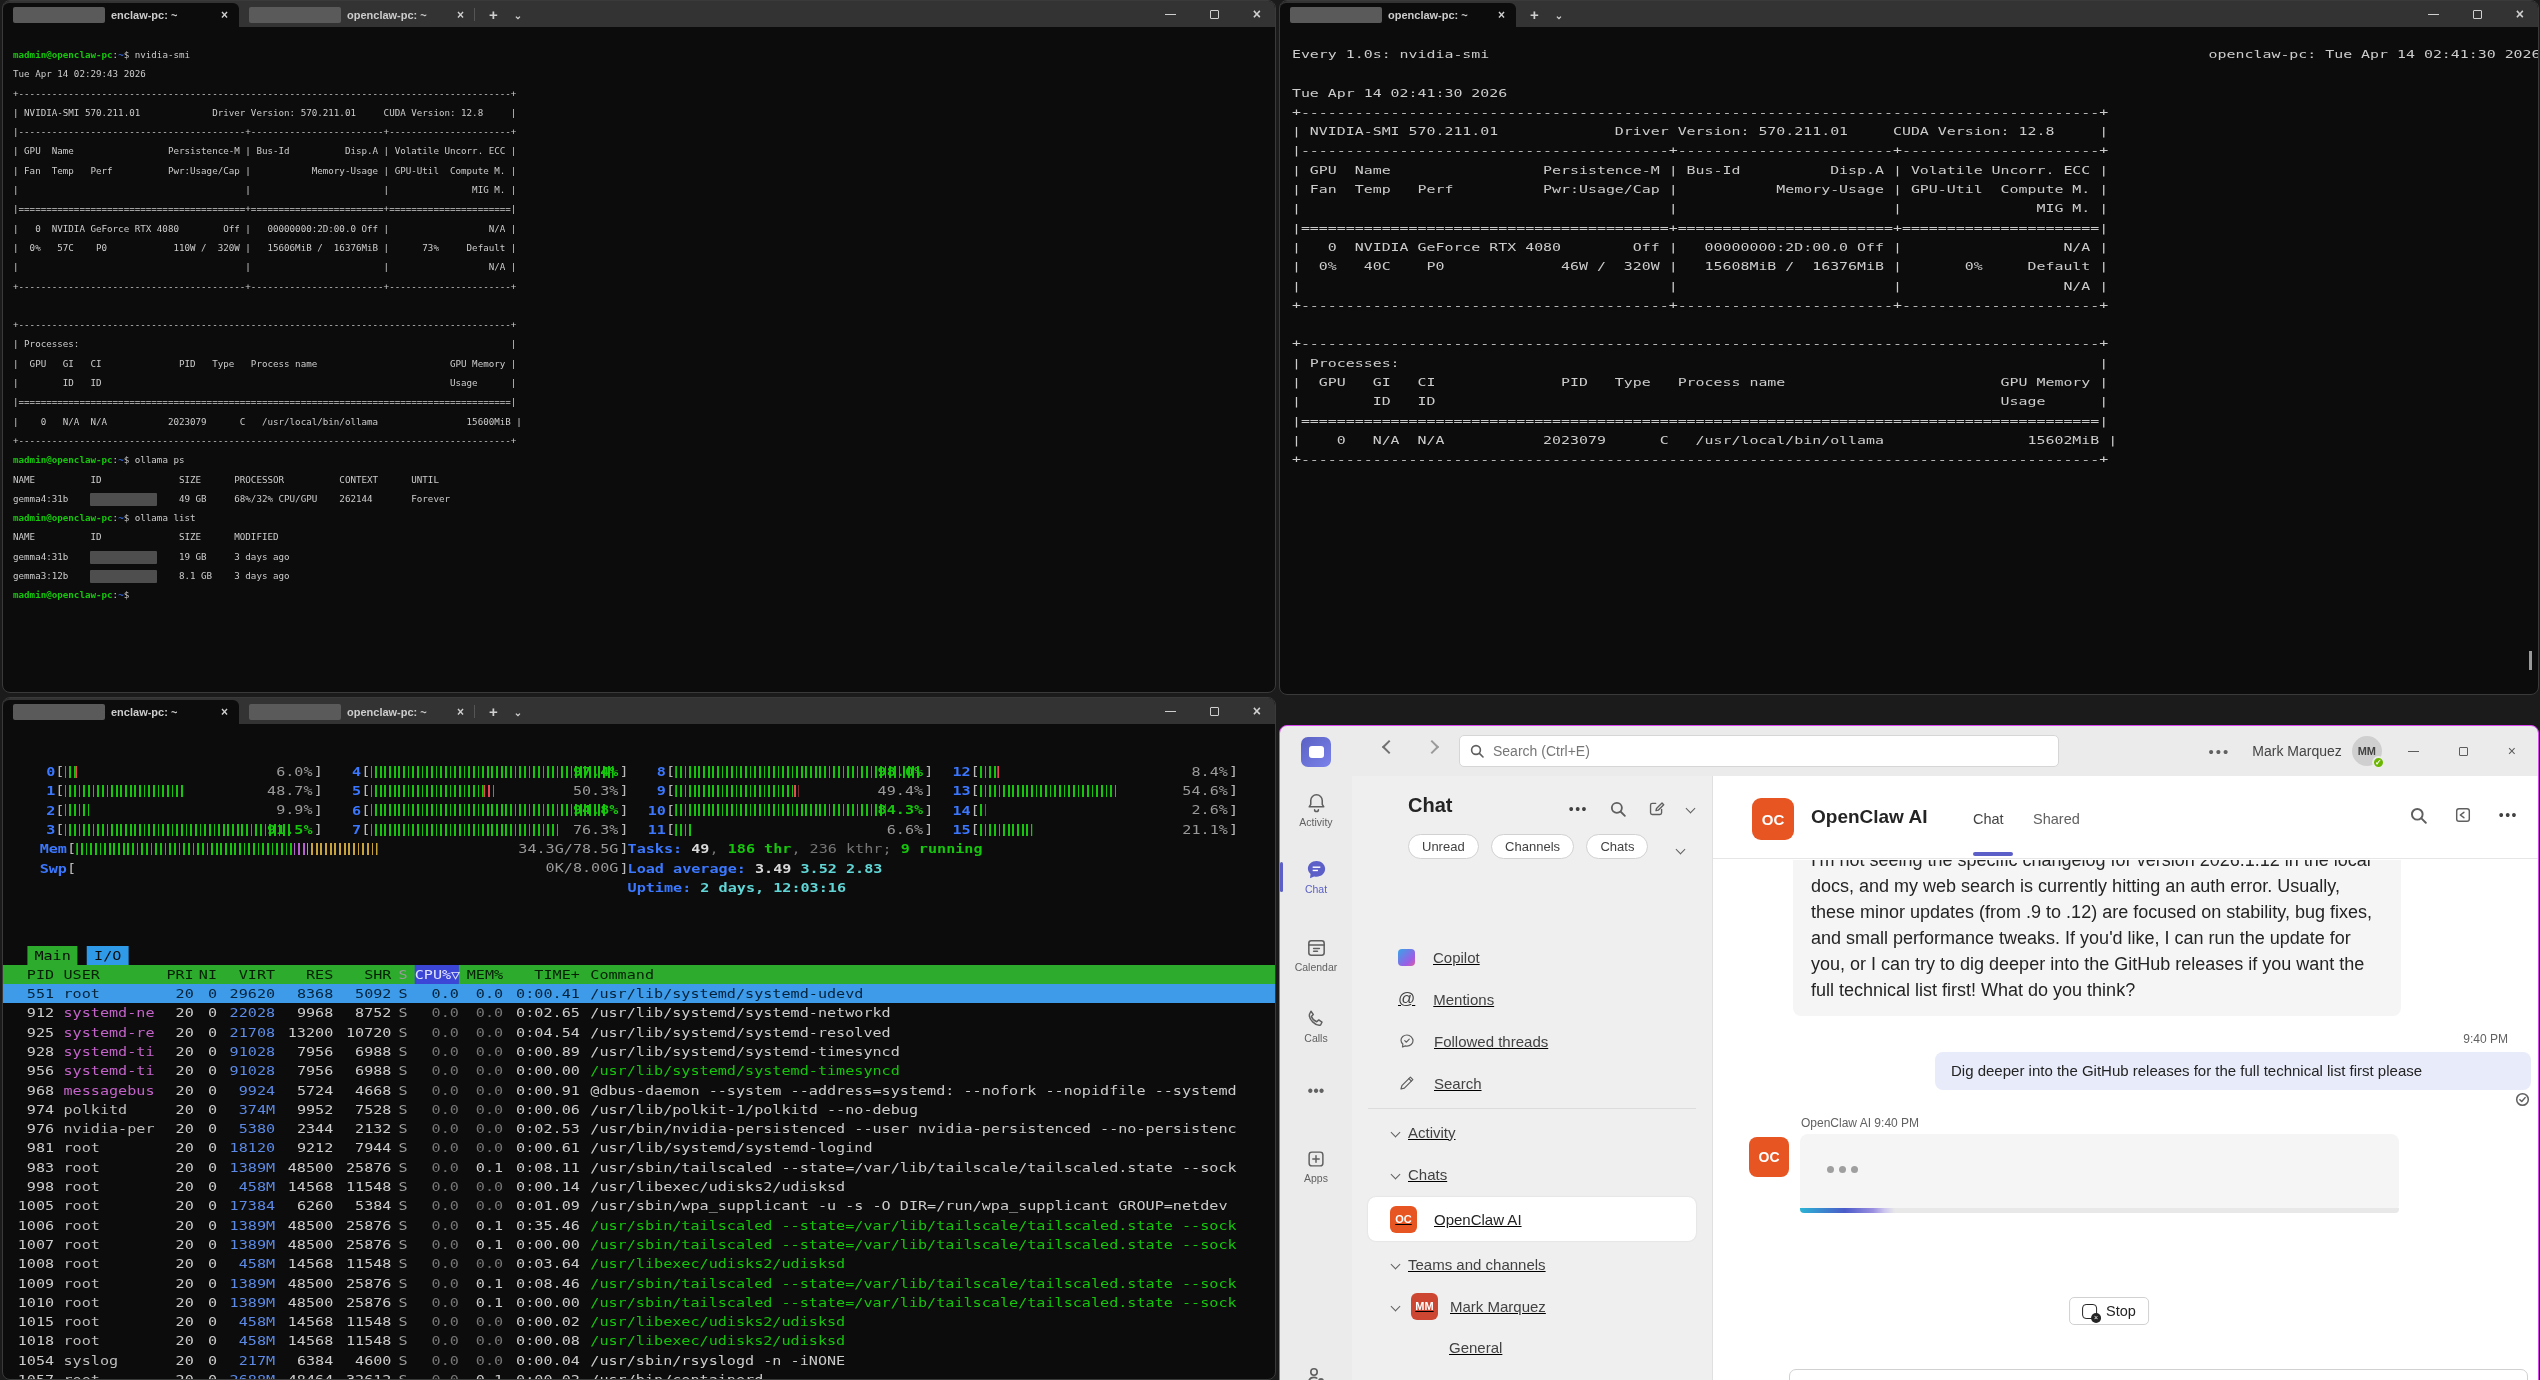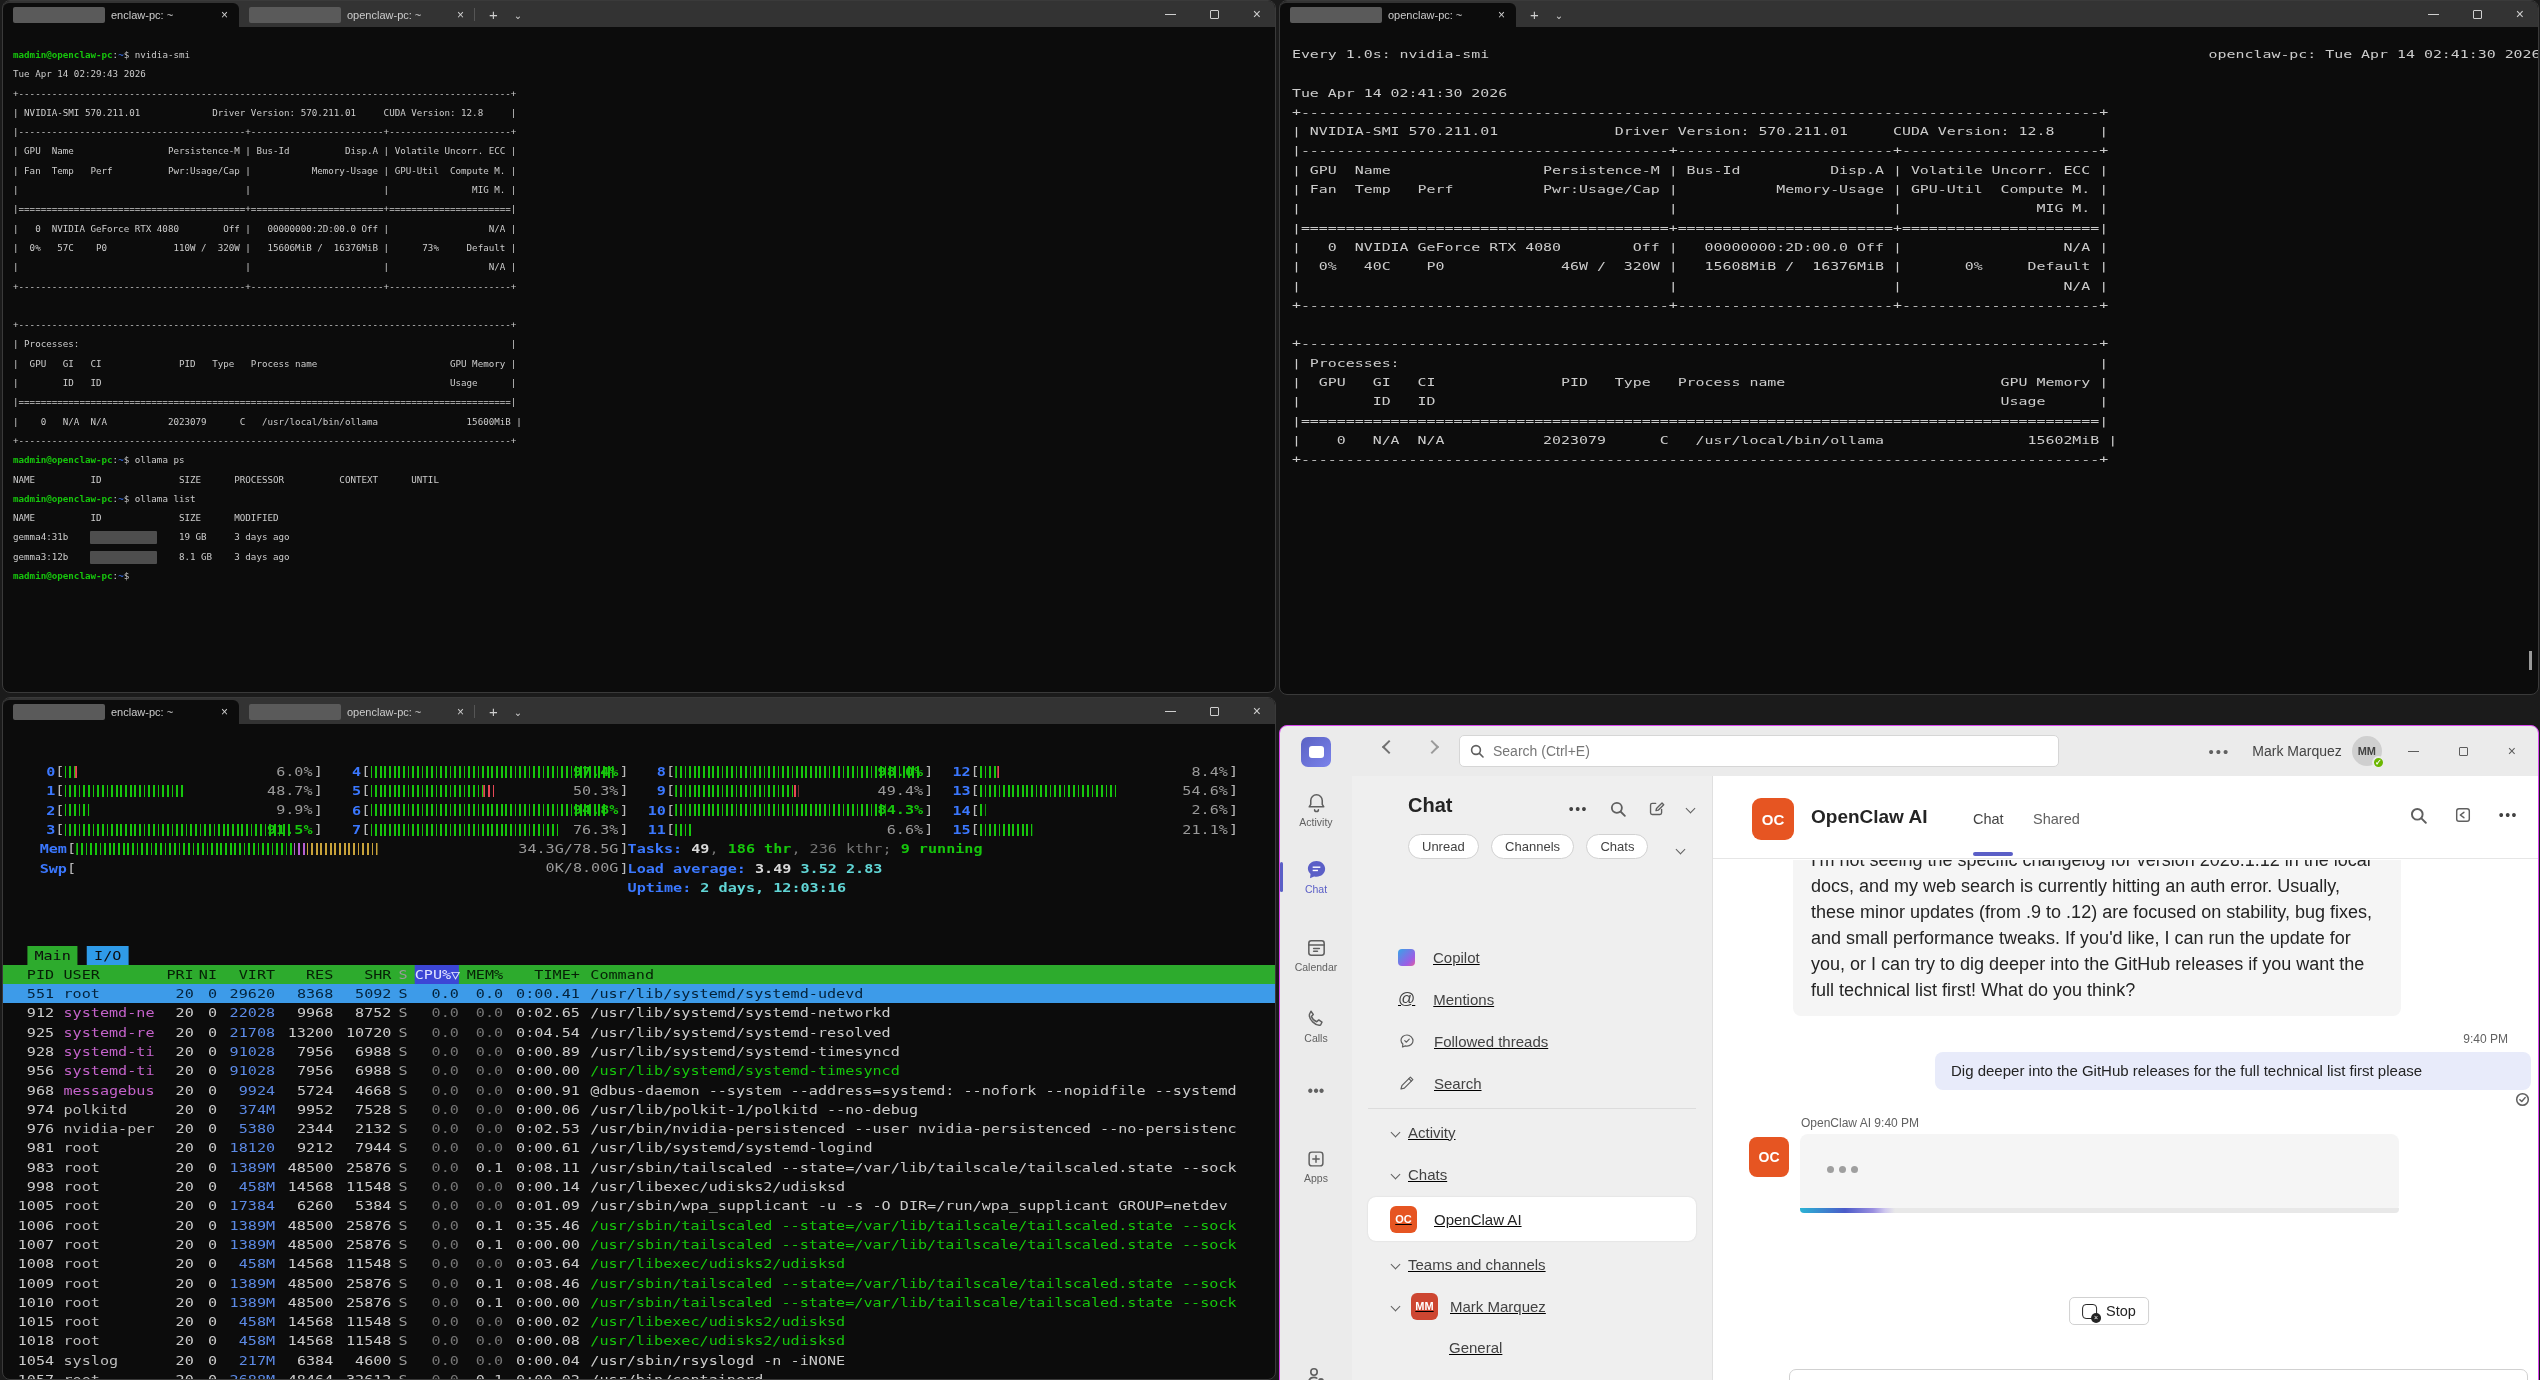--- a/index.html
+++ b/index.html
@@ -2,21 +2,21 @@
 <html><head>
 <meta charset="utf-8">
 <style>
   * { margin:0; padding:0; box-sizing:border-box; }
   html,body { width:2540px; height:1380px; background:#1b1b1b; font-family:"Liberation Sans",sans-serif; overflow:hidden; }
   .screen { position:relative; width:2540px; height:1380px; }
 
   
   .win { position:absolute; border-radius:8px; overflow:hidden; border:1px solid #3a3a3a; }
   .term { background:#0c0c0c; }
-  .tabbar { height:26px; background:#333333; display:flex; align-items:flex-end; position:relative; }
+  .tabbar { height:26px; background:#333333; display:flex; align-items:flex-end; position:relative;font-weight:bold; }
   .tab { height:24px; margin-top:2px; display:flex; align-items:center; padding:0 8px 0 10px; width:236px; color:#cccccc; font-size:11px; position:relative; }
   .tab.active { background:#0c0c0c; border-radius:6px 6px 0 0; }
   .tab .sep { position:absolute; right:0; top:5px; height:13px; width:1px; background:#555; }
   .redact-tab { display:inline-block; width:92px; height:16px; background:#5a5a5a; border-radius:2px; margin-right:6px; flex:none; }
   .tabtxt { white-space:nowrap; overflow:hidden; flex:1; }
   .tabx { color:#cfcfcf; font-size:12px; margin-left:8px; padding:0 3px; }
   .newtab { color:#cfcfcf; font-size:15px; margin:0 0 4px 14px; }
   .tabdd { color:#cfcfcf; font-size:10px; margin:0 0 6px 16px; }
   .wctl { position:absolute; right:14px; top:0; height:26px; display:flex; align-items:center; gap:34px; }
   .wc-min { width:11px; height:1px; background:#cfcfcf; }
@@ -182,20 +182,21 @@
         <div class="tl">&nbsp;</div>
         <div class="tl">+-----------------------------------------------------------------------------------------+</div>
         <div class="tl">| Processes:                                                                              |</div>
         <div class="tl">|  GPU   GI   CI              PID   Type   Process name                        GPU Memory |</div>
         <div class="tl">|        ID   ID                                                               Usage      |</div>
         <div class="tl">|=========================================================================================|</div>
         <div class="tl">|    0   N/A  N/A           2023079      C   /usr/local/bin/ollama                15600MiB |</div>
         <div class="tl">+-----------------------------------------------------------------------------------------+</div>
         <div class="tl"><span class="c-g">madmin@openclaw-pc</span><span class="c-w">:</span><span class="c-b">~</span><span class="c-w">$ ollama ps</span></div>
         <div class="tl">NAME          ID              SIZE      PROCESSOR          CONTEXT      UNTIL</div>
+        <div class="tl"><span class="c-w">gemma4:31b    </span><span class="redact" style="width: 12ch;"></span><span class="c-w">    49 GB     68%/32% CPU/GPU    262144       Forever</span></div>
         <div class="tl"><span class="c-g">madmin@openclaw-pc</span><span class="c-w">:</span><span class="c-b">~</span><span class="c-w">$ ollama list</span></div>
         <div class="tl">NAME          ID              SIZE      MODIFIED    </div>
         <div class="tl"><span class="c-w">gemma4:31b    </span><span class="redact" style="width: 12ch;"></span><span class="c-w">    19 GB     3 days ago</span></div>
         <div class="tl"><span class="c-w">gemma3:12b    </span><span class="redact" style="width: 12ch;"></span><span class="c-w">    8.1 GB    3 days ago</span></div>
         <div class="tl"><span class="c-g">madmin@openclaw-pc</span><span class="c-w">:</span><span class="c-b">~</span><span class="c-w">$</span></div>
       </div>
   </div>
 
   <div class="win term" style="left:1279px;top:0;width:1260px;height:695px">
     <div class="tabbar">

